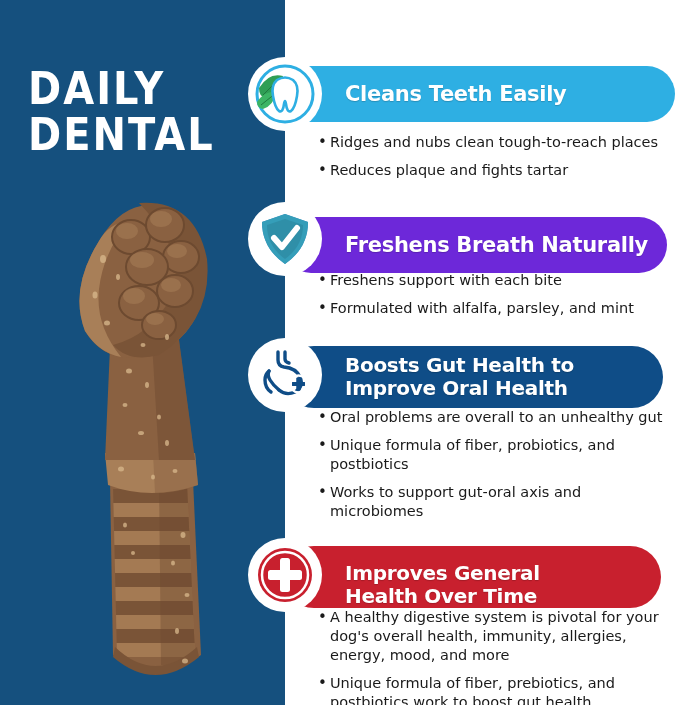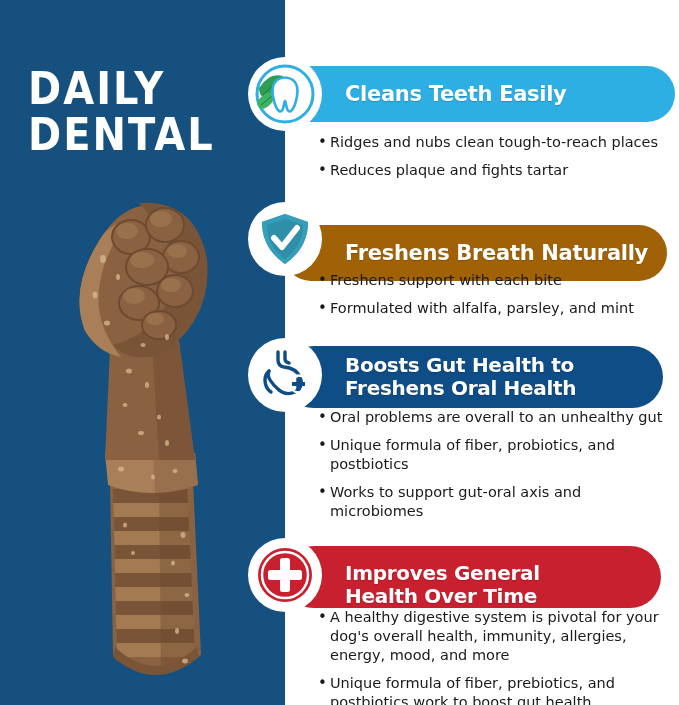--- a/index.html
+++ b/index.html
@@ -86,21 +86,21 @@
   .bullet .dot{
     flex:0 0 auto; width:12px; font-size:15px; line-height:19px; color:#1a1a1a;
   }
   .bullet .txt{ flex:1 1 auto; }
 
   
   #sec1 .banner{ left:283px; top:33px; width:392px; background:#2eafe3; padding-left:62px; }
   #sec1 .icon-circle{ left:248px; top:24px; }
   #sec1 .bullets{ left:318px; top:100px; width:350px; }
 
-  #sec2 .banner{ left:283px; top:192px; width:384px; background:#a16207; padding-left:62px; }
+  #sec2 .banner{ left:283px; top:184px; width:384px; background:#6d28d9; padding-left:62px; }
   #sec2 .icon-circle{ left:248px; top:169px; }
   #sec2 .bullets{ left:318px; top:238px; width:350px; }
 
   #sec3 .banner{ left:283px; top:313px; width:380px; height:62px; border-radius:31px;
                  background:#0f4d87; padding-left:62px; }
   #sec3 .icon-circle{ left:248px; top:305px; }
   #sec3 .bullets{ left:318px; top:375px; width:350px; }
 
   #sec4 .banner{ left:283px; top:513px; width:378px; height:62px; border-radius:31px;
                  background:#c8202e; padding-left:62px;align-items:flex-end; }
@@ -267,21 +267,21 @@
       <div class="bullet">
         <span class="dot">•</span>
         <span class="txt">Formulated with alfalfa, parsley, and mint</span>
       </div>
     </div>
   </div>
 
   <div class="section" id="sec3">
     <div class="banner">
       <div class="banner-title">Boosts Gut Health to
-Freshens Oral Health</div>
+Improve Oral Health</div>
     </div>
     <div class="icon-circle">
       <svg width="58" height="58" viewBox="0 0 58 58">
         <g fill="none" stroke="#0f4d87" stroke-width="3.4" stroke-linecap="round" stroke-linejoin="round">
           <path d="M22,6 L22,14 Q22,20 28,21 Q40,22 44,31 Q48,41 39,46 Q30,50 23,44"></path>
           <path d="M29,6 L29,13 Q29,16 33,17"></path>
           <path d="M23,44 Q17,39 14,34 Q11,29 13,25"></path>
           <path d="M13,25 Q9,28 9,34 Q9,42 15,46"></path>
         </g>
         <g fill="#0f4d87">

